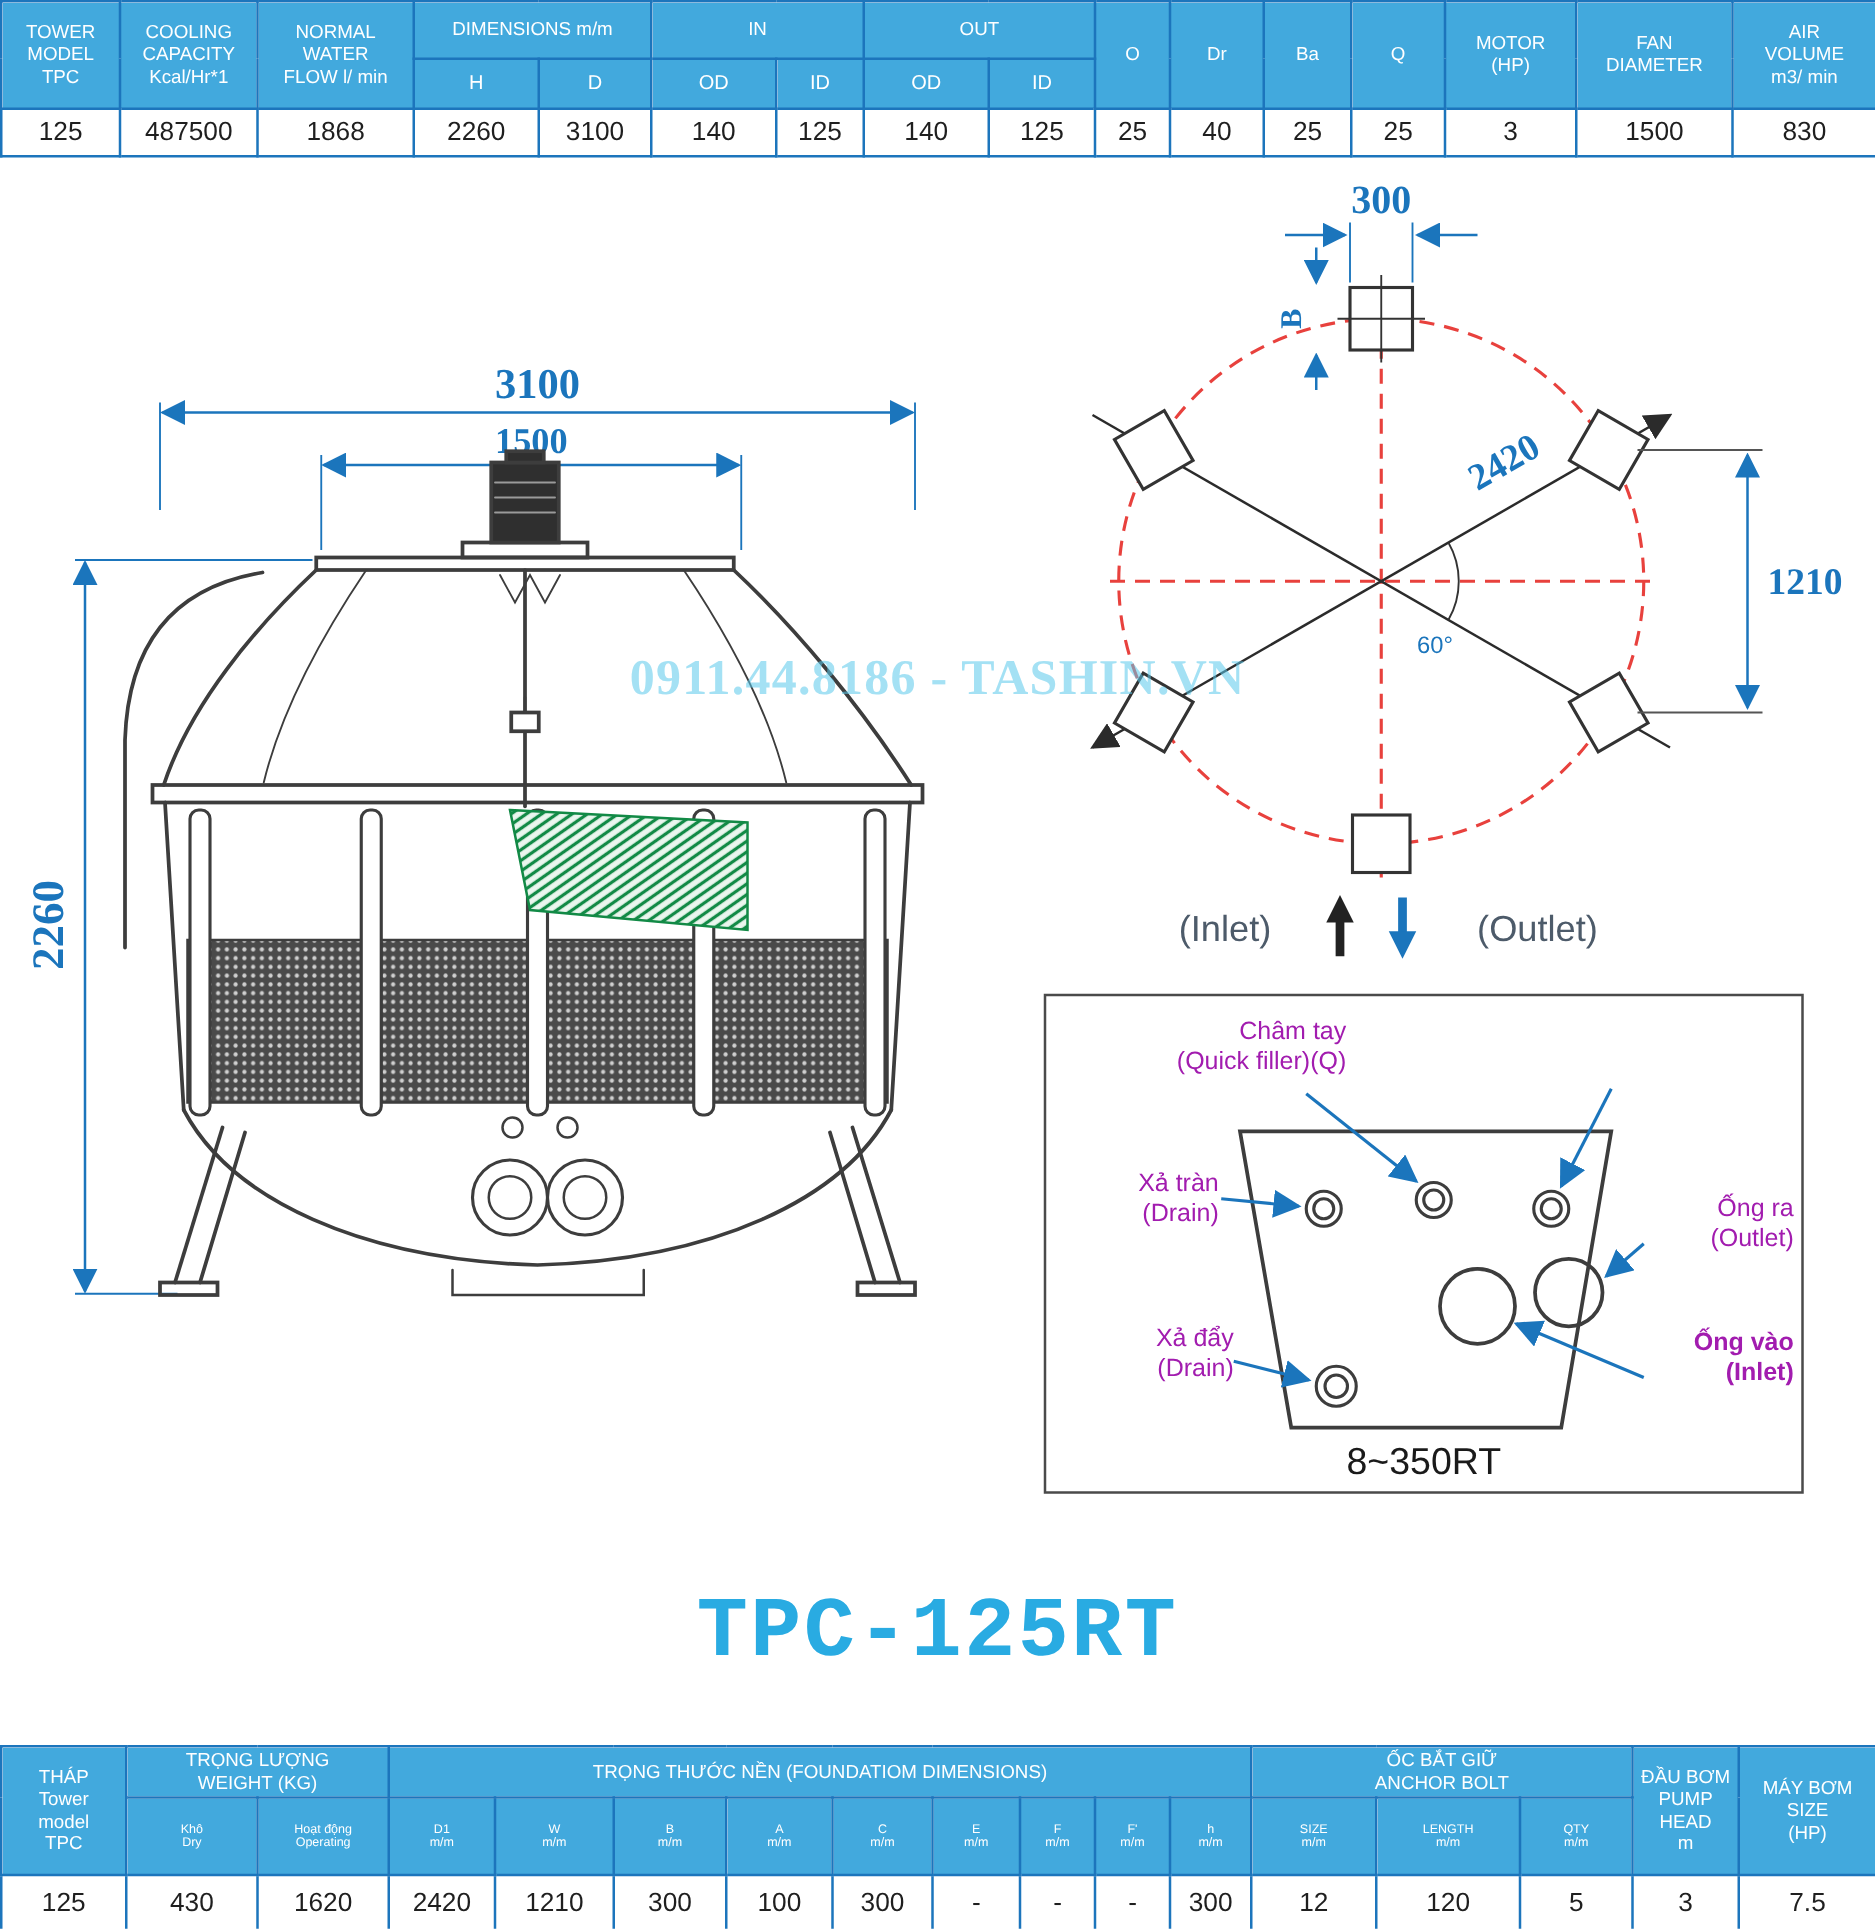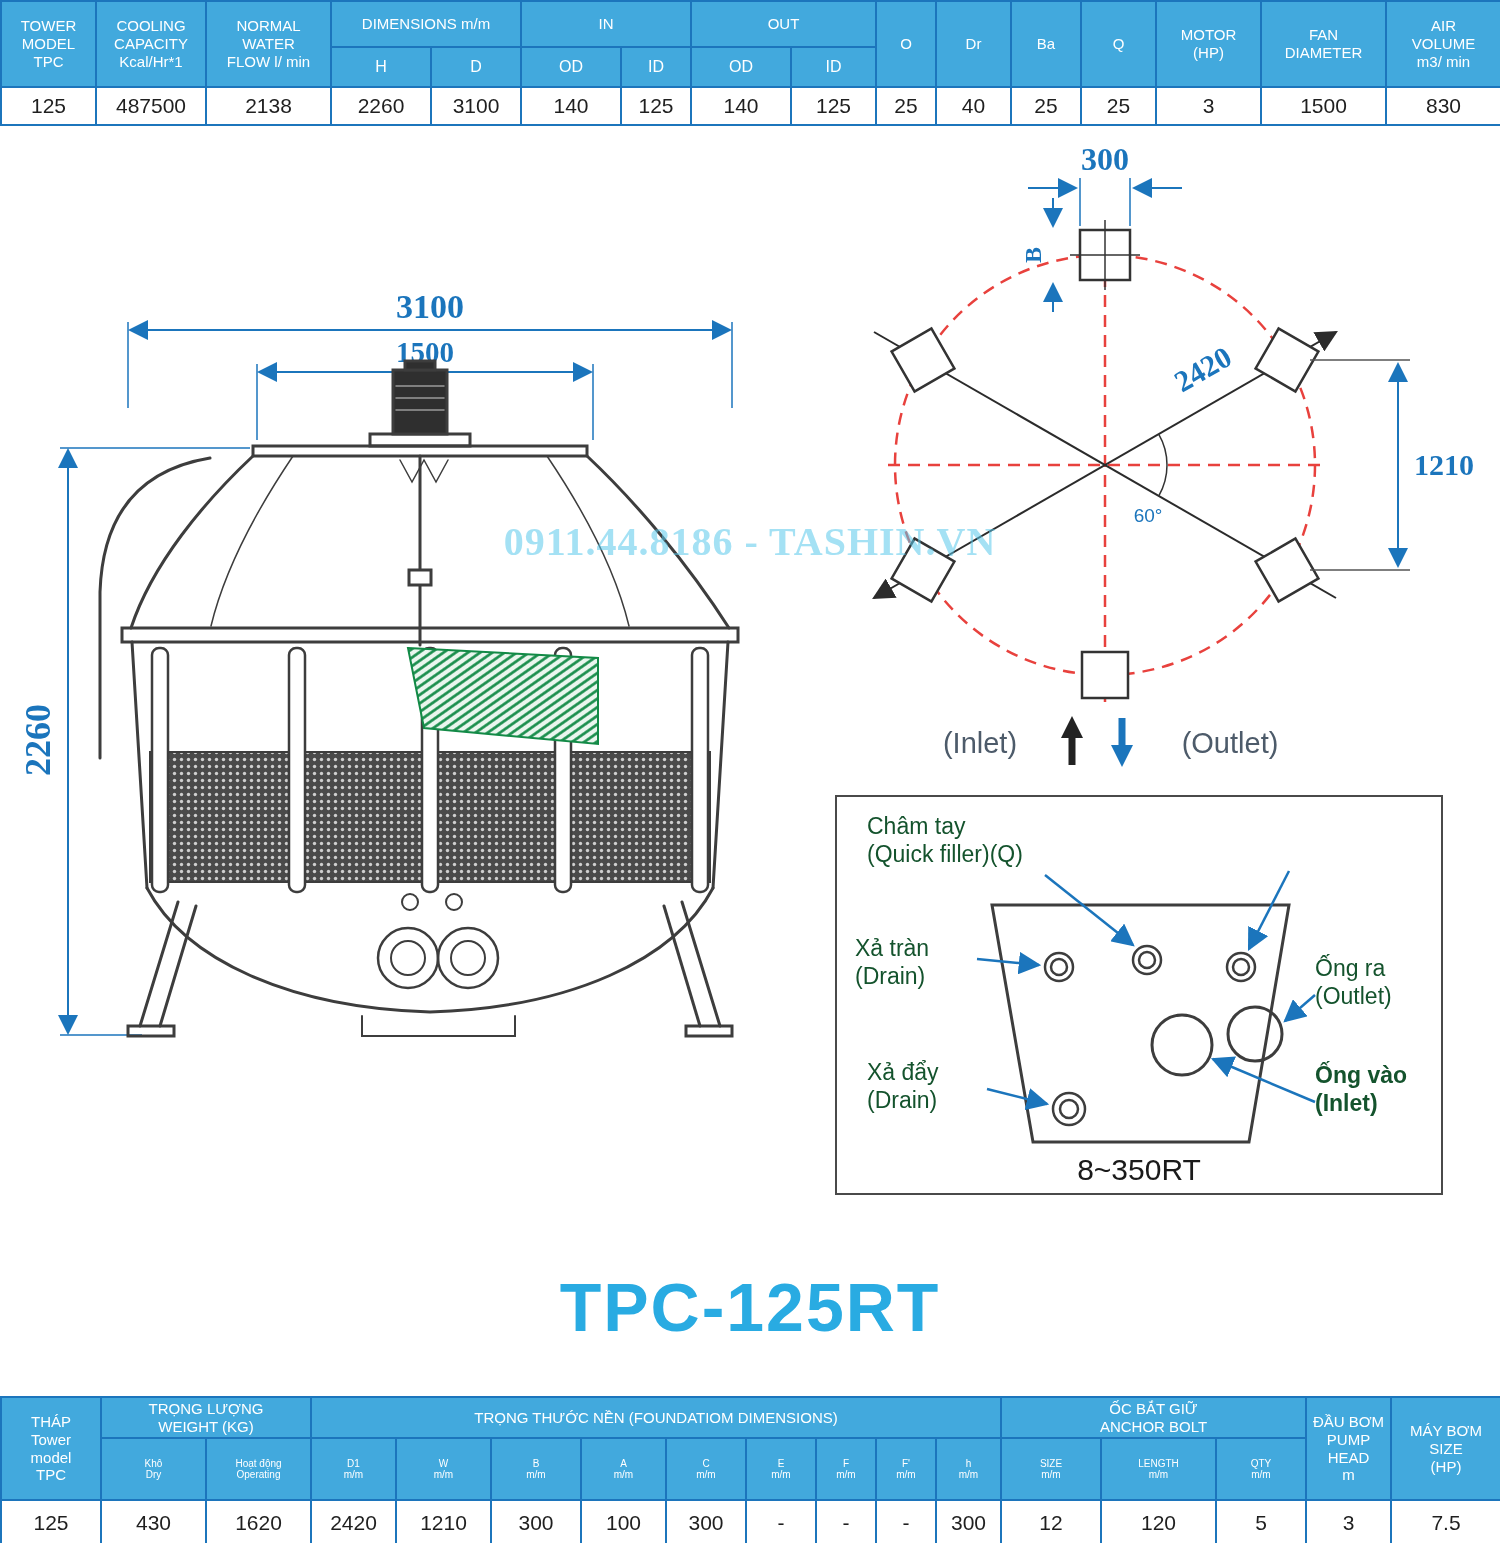--- a/index.html
+++ b/index.html
@@ -29,32 +29,32 @@
   .abs { position:absolute; }
   .dimTxt { font-family:"Liberation Serif","DejaVu Serif",serif; font-weight:bold; fill:#1B75BC; text-anchor:middle; }
   .flowTxt { font-family:"Liberation Sans","DejaVu Sans",sans-serif; fill:#4d5b6a; text-anchor:middle; }
   .watermark {
     position:absolute; left:400px; top:518px; width:700px; text-align:center;
     font-family:"Liberation Serif","DejaVu Serif",serif; font-weight:bold;
     font-size:40px; color:rgba(90,200,235,0.55); letter-spacing:1px; z-index:6; pointer-events:none;
   }
   .model-title {
     position:absolute; left:0; top:1268px; width:1500px; text-align:center;
-    font-family:Liberation Sans, sans-serif; font-weight:bold;
+    font-family:Liberation Mono, monospace; font-weight:bold;
     font-size:68px; color:#29ABE2; letter-spacing:2px;
   }
   
   .detail-box {
     position:absolute; left:835px; top:795px; width:608px; height:400px;
     border:2px solid #4a4a4a; background:#fff; z-index:4;
   }
   .detail-box svg { position:absolute; left:0; top:0; }
   .dlabel {
-    position:absolute; color:#14532d; font-size:23px; line-height:1.2;
-    white-space:pre-line; text-align:left; z-index:5;
+    position:absolute; color:#a21caf; font-size:20px; line-height:1.2;
+    white-space:pre-line; text-align:right; z-index:5;
   }
   .range-label {
     position:absolute; left:0; bottom:6px; width:100%; text-align:center;
     font-size:30px; color:#1a1a1a; z-index:5;
   }
 </style>
 </head>
 <body>
 
 <table class="spec-table">
@@ -108,21 +108,21 @@
       <th>OD</th>
       <th>ID</th>
       <th>OD</th>
       <th>ID</th>
     </tr>
   </thead>
   <tbody>
     <tr>
       <td>125</td>
       <td>487500</td>
-      <td>2138</td>
+      <td>1868</td>
       <td>2260</td>
       <td>3100</td>
       <td>140</td>
       <td>125</td>
       <td>140</td>
       <td>125</td>
       <td>25</td>
       <td>40</td>
       <td>25</td>
       <td>25</td>

